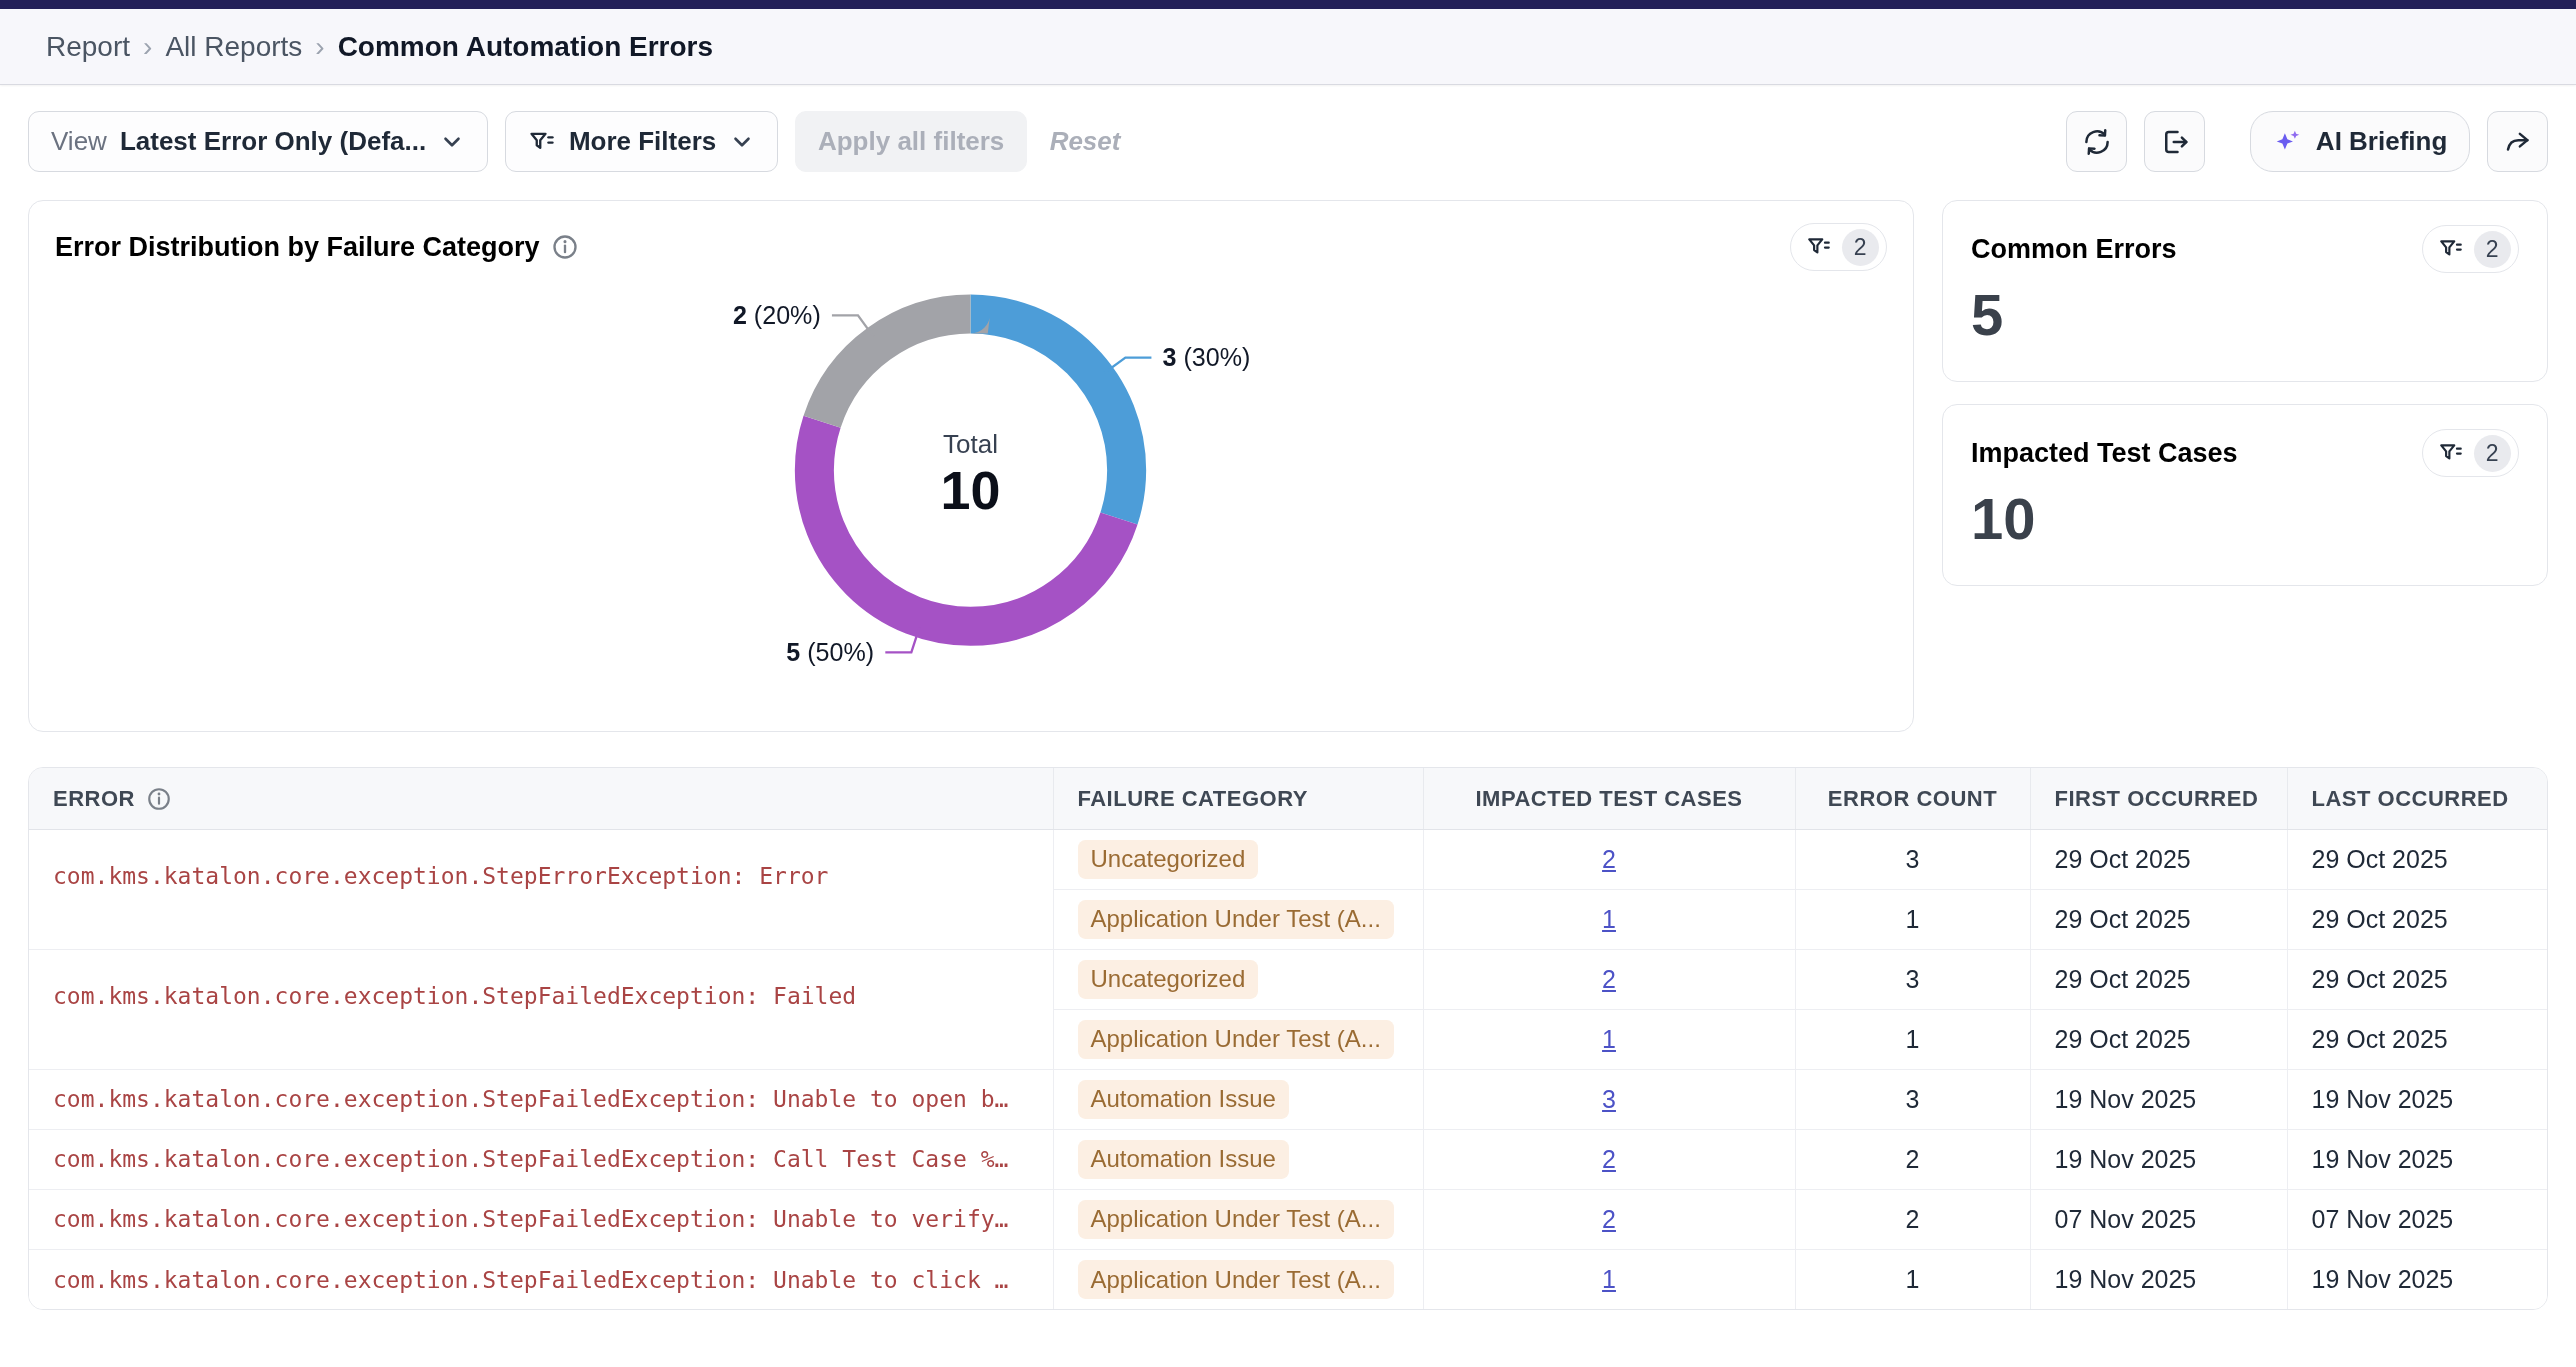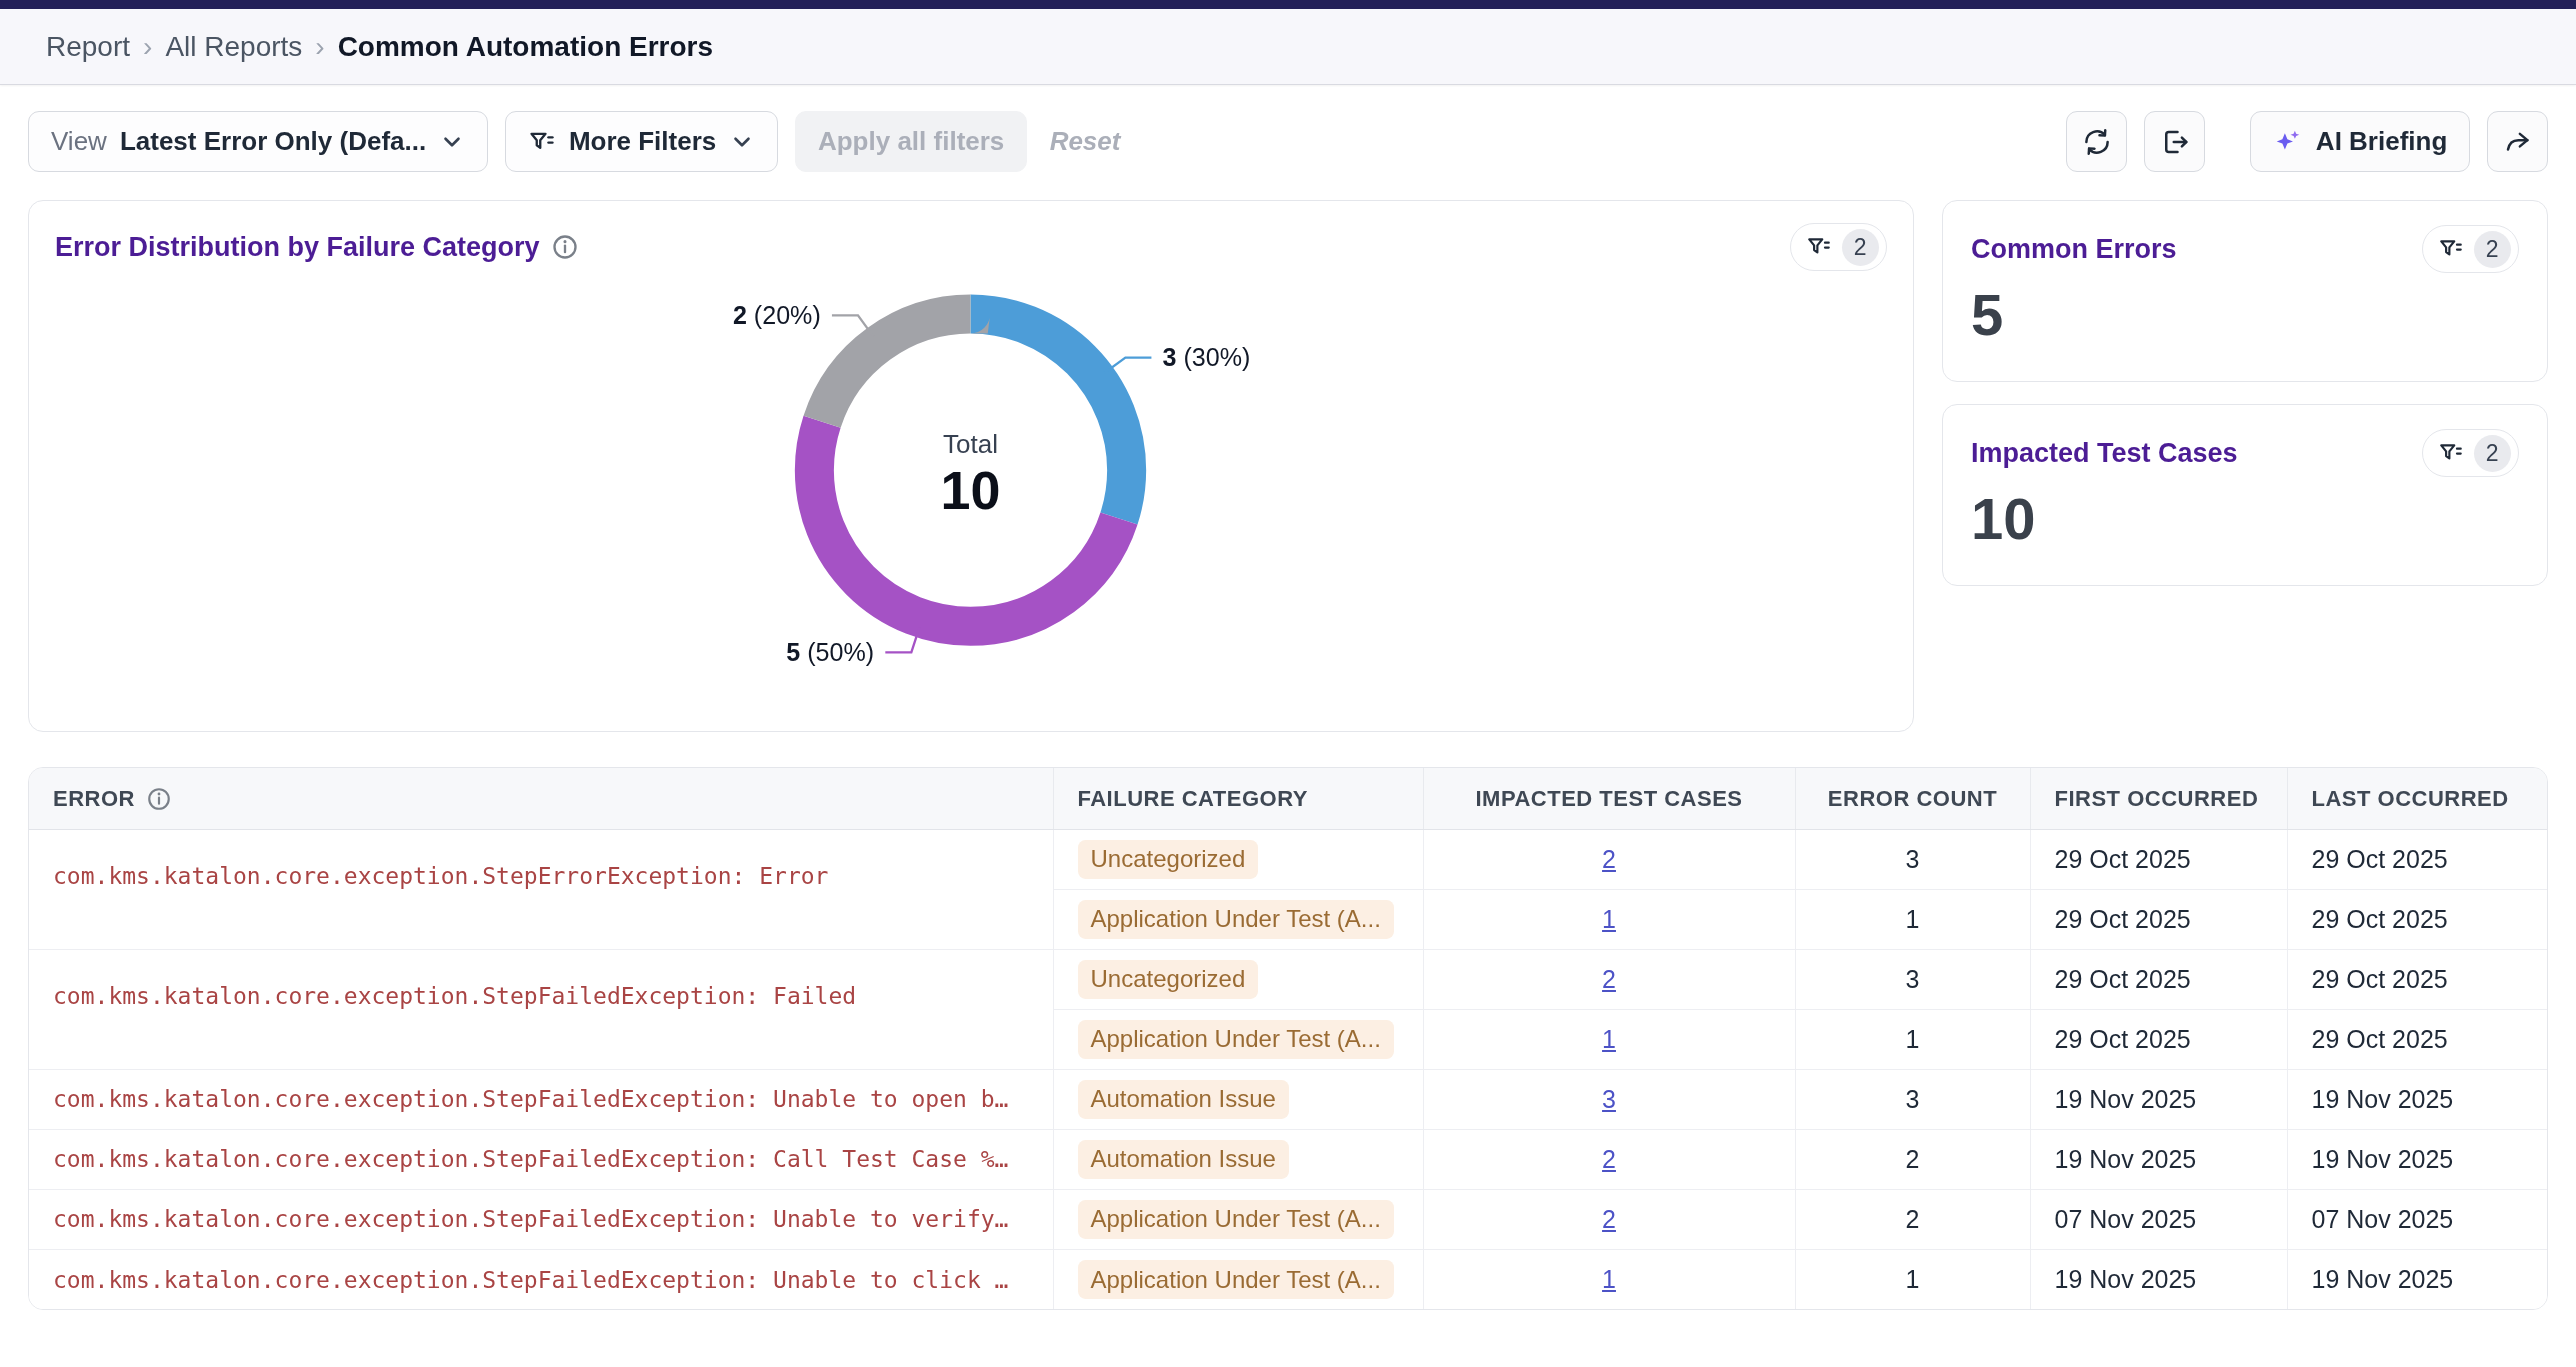--- a/index.html
+++ b/index.html
@@ -39,33 +39,33 @@
   }
   .reset-link { font-size:26px; font-weight:600; color:#ABAFB9; margin-left:5.6px; cursor:pointer;font-style:italic; }
   .spacer { flex:1; }
   .icon-btn {
     width:61px; height:61px; flex:0 0 auto;
     display:inline-flex; align-items:center; justify-content:center;
     background:#FBFBFC; border:1.9px solid #D7DAE0; border-radius:11px; cursor:pointer;
   }
   .ai-btn {
     display:inline-flex; align-items:center; gap:13px; height:61px; padding:0 22px;
-    background:#FBFBFC; border:1.9px solid #D7DAE0; border-radius:11px;
+    background:#FBFBFC; border:1.9px solid #D7DAE0; border-radius:23px;
     font-size:26px; font-weight:600; color:#1F2937; cursor:pointer; white-space:nowrap;margin-left:28px;
   }
 
   
   .main-row { display:flex; align-items:flex-start; gap:28px; margin:28px 28px 0 28px; }
   .card {
     background:#fff; border:1.9px solid #E4E6EB; border-radius:15px;
   }
   .chart-card { flex:0 0 1886px; height:532px; padding:22px 26px; }
   .card-head { display:flex; align-items:center; justify-content:space-between; }
   .card-title-wrap { display:flex; align-items:center; gap:11px; }
-  .card-title { font-size:27px; font-weight:600; color:#4c1d95; }
+  .card-title { font-size:27px; font-weight:600; color:#000000; }
   .filter-pill {
     display:inline-flex; align-items:center; gap:9.3px;
     border:1.9px solid #E4E6EB; border-radius:928px; padding:4.6px 7.4px 4.6px 15px;
     background:#fff; cursor:pointer;
   }
   .count-badge {
     min-width:37px; height:37px; border-radius:50%;
     background:#E9EAEE; color:#374151; font-size:23px;
     display:inline-flex; align-items:center; justify-content:center;
   }

